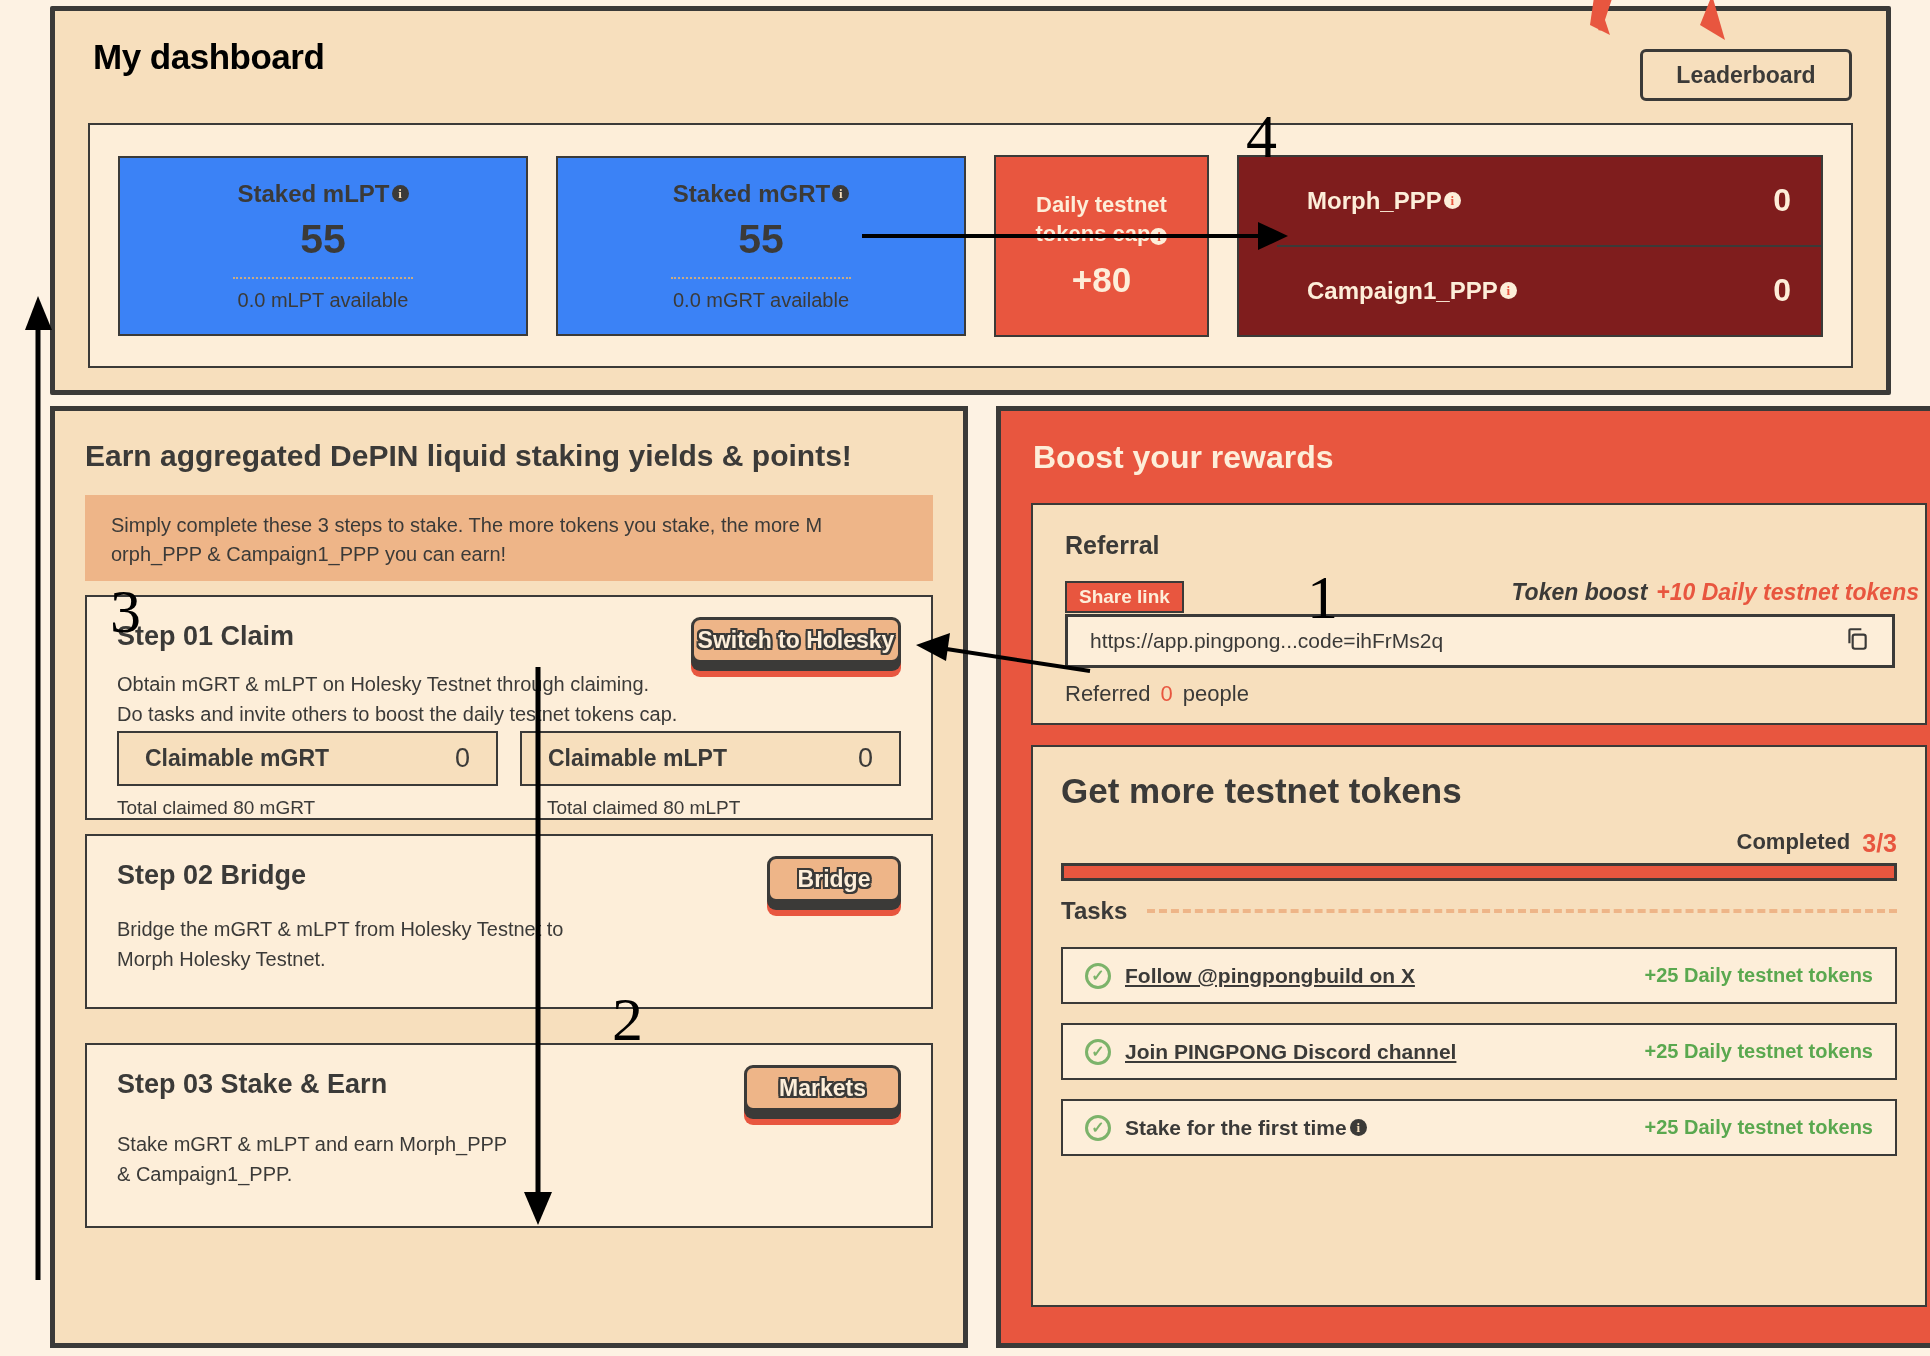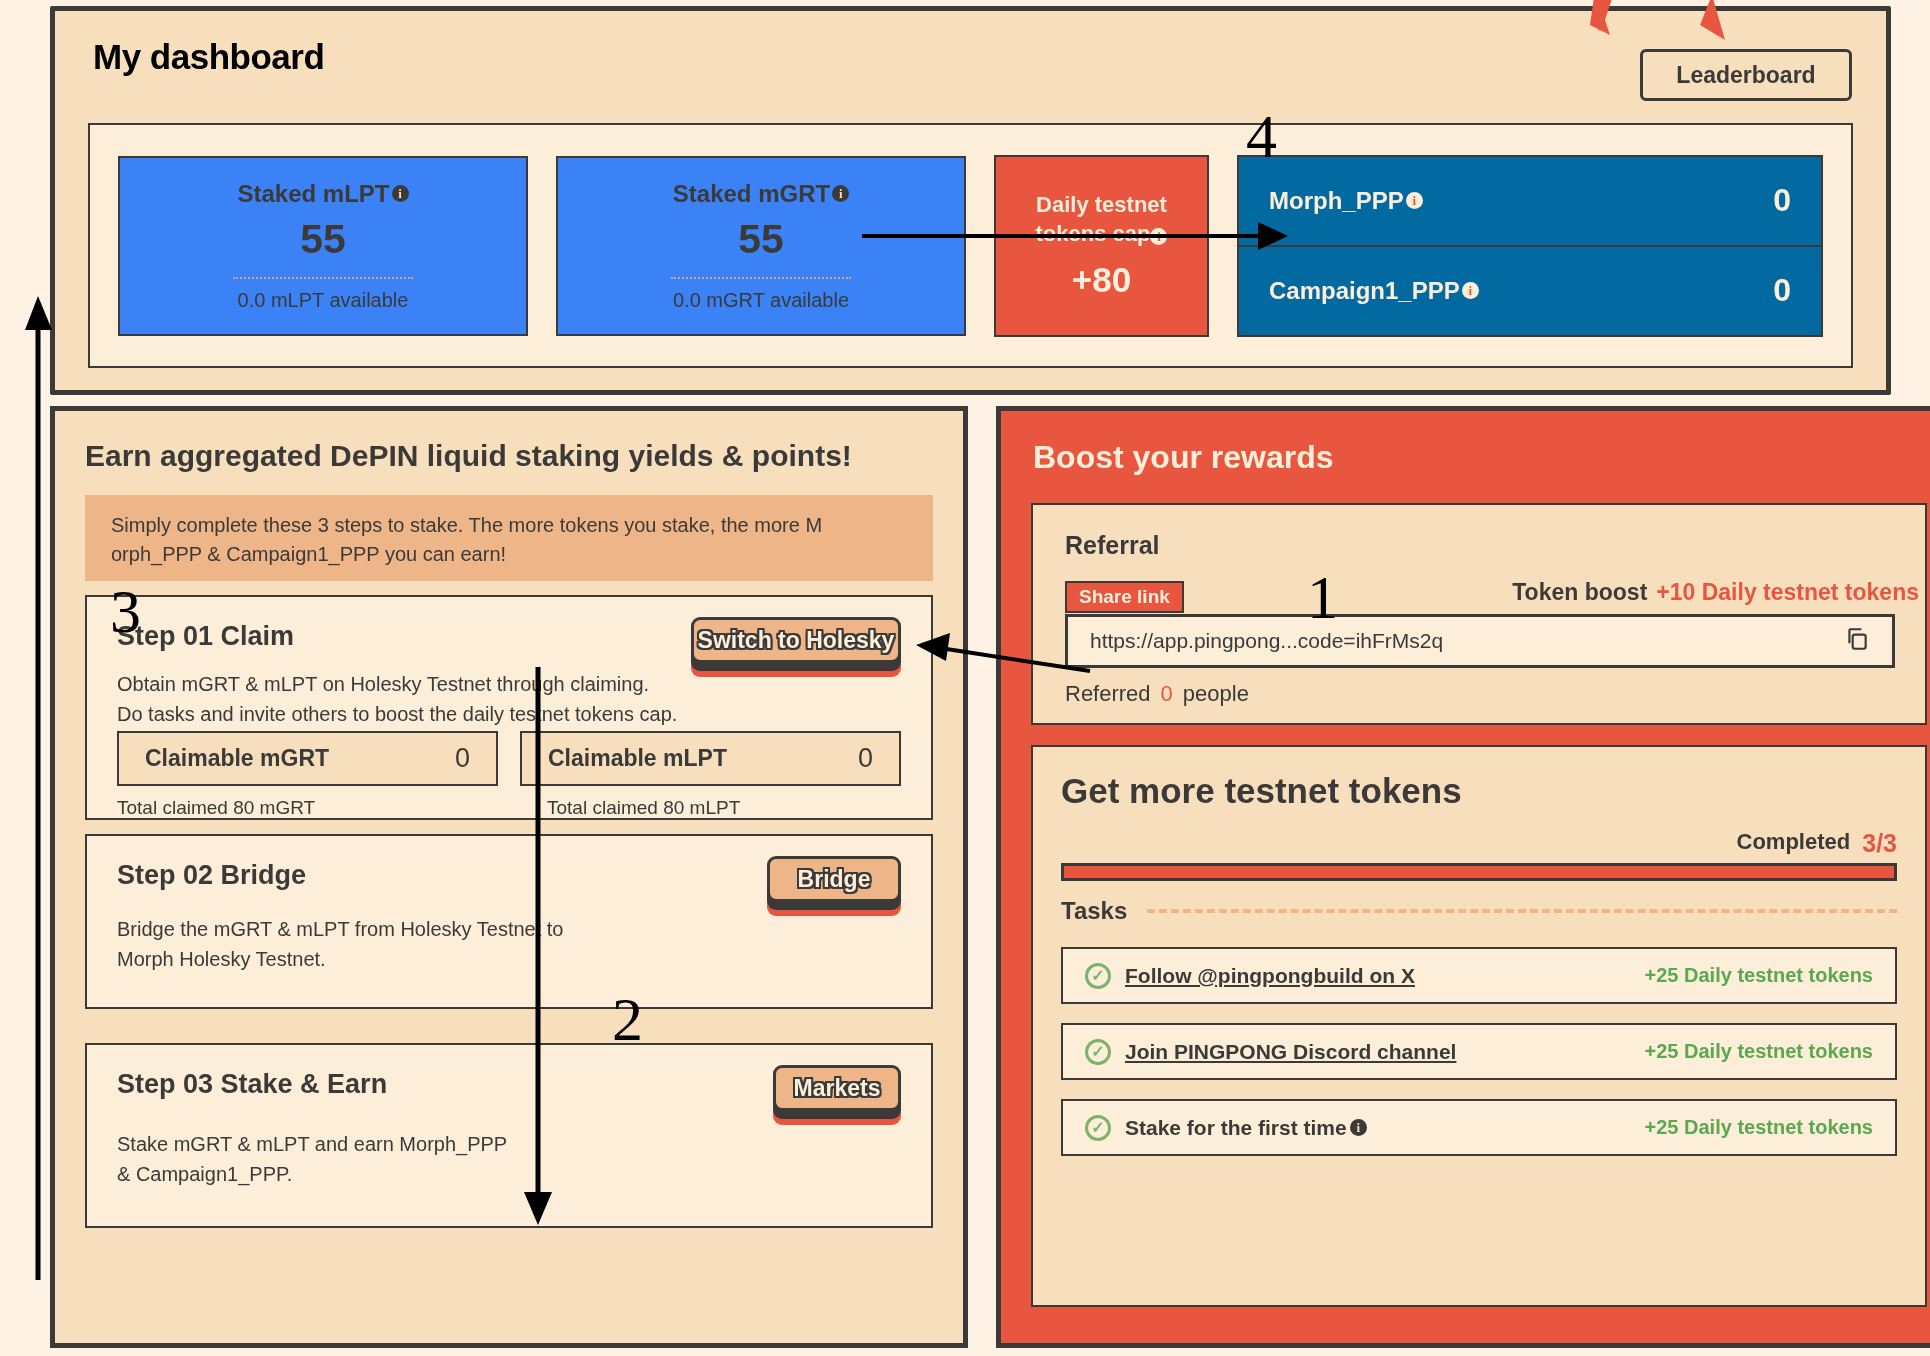--- a/index.html
+++ b/index.html
@@ -54,22 +54,22 @@
     border: 2px solid #3b3a38;
     display: flex; flex-direction: column; align-items: center;
     justify-content: center; gap: 12px; color: #fdeed9;
   }
   .cap-label {
     font-size: 22px; font-weight: bold; line-height: 1.28; text-align: center;
   }
   .cap-value { font-size: 35px; font-weight: bold; }
 
   .ppp-box {
-    flex: 1; height: 182px; background: #0369a1; border: 2px solid #3b3a38;
-    display: flex; flex-direction: column;
+    flex: 1; height: 182px; background: #7f1d1d; border: 2px solid #3b3a38;
+    display: flex; flex-direction: column; padding-left: 38px;
   }
   .ppp-row {
     flex: 1; display: flex; align-items: center; justify-content: space-between;
     padding: 0 30px; color: #fdeed9;
   }
   .ppp-row + .ppp-row { border-top: 2px solid #3b3a38; }
   .ppp-name {
     font-size: 24px; font-weight: bold; display: flex; align-items: center; gap: 2px;
   }
   .ppp-val { font-size: 32px; font-weight: bold; }
@@ -151,21 +151,21 @@
   }
   .share-tag {
     position: absolute; left: 32px; top: 76px;
     background: #e8563f; border: 2px solid #3b3a38;
     color: #fdeed9; font-size: 19px; font-weight: bold;
     padding: 3px 12px;
   }
   .token-boost {
     position: absolute; right: 6px; top: 74px;
     font-size: 23px; font-weight: bold; color: #3b3a38;
-    display: flex; gap: 9px; align-items: center;
+    display: flex; gap: 9px; align-items: center; font-style: italic;
   }
   .token-boost .amt { color: #e8563f; }
   .link-field {
     position: absolute; left: 32px; top: 109px; right: 30px; height: 54px;
     background: #fdeed9; border: 3px solid #3b3a38;
     display: flex; align-items: center; justify-content: space-between;
     padding: 0 22px;
   }
   .link-text { font-size: 21px; color: #3b3a38; }
   .referred-line {
@@ -314,21 +314,21 @@
       <div class="step-title">Step 02 Bridge</div>
       <div class="btn3d" style="right:30px; top:20px; width:134px; height:46px;">Bridge</div>
       <div class="step-desc" style="top:78px;">
         <div>Bridge the mGRT &amp; mLPT from Holesky Testnet to</div>
         <div>Morph Holesky Testnet.</div>
       </div>
     </div>
 
     <div class="step-box s3">
       <div class="step-title">Step 03 Stake &amp; Earn</div>
-      <div class="btn3d" style="right:30px; top:20px; width:128px; height:46px;">Markets</div>
+      <div class="btn3d" style="right:30px; top:20px; width:157px; height:46px;">Markets</div>
       <div class="step-desc" style="top:84px;">
         <div>Stake mGRT &amp; mLPT and earn Morph_PPP</div>
         <div>&amp; Campaign1_PPP.</div>
       </div>
     </div>
   </div>
 
   <div class="boost-card">
     <div class="boost-title">Boost your rewards</div>
 

